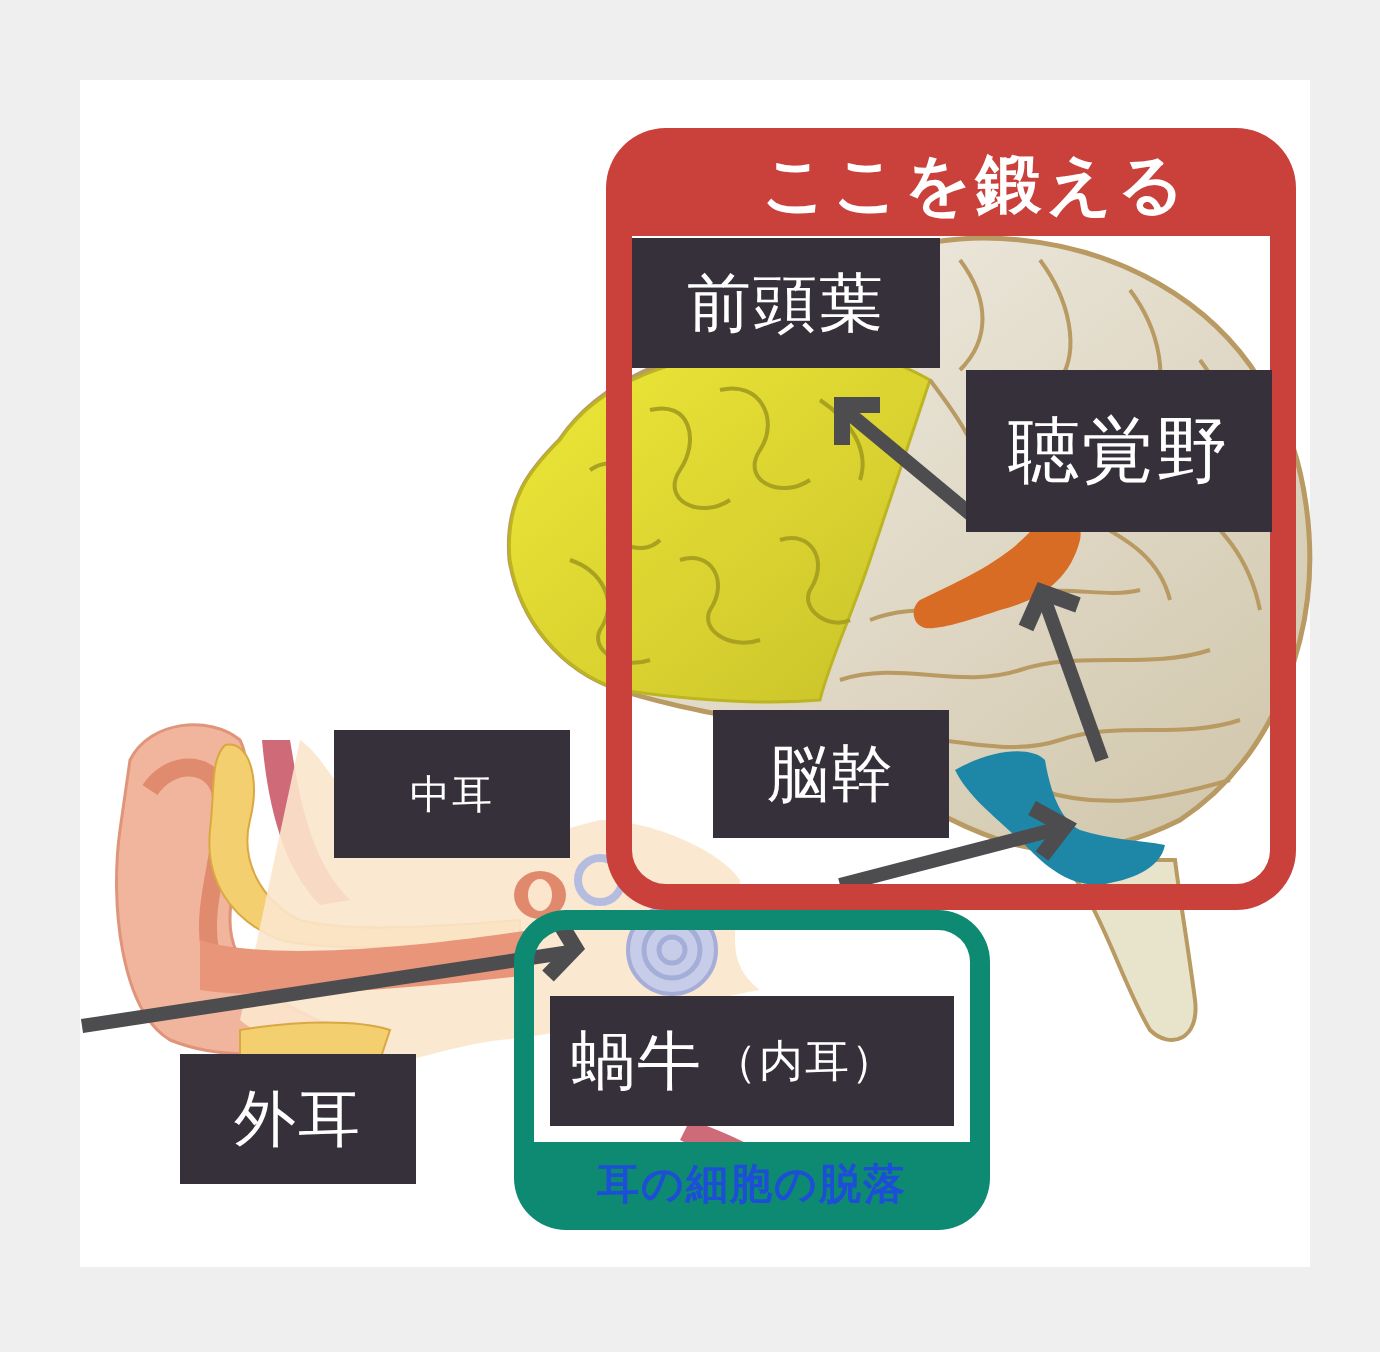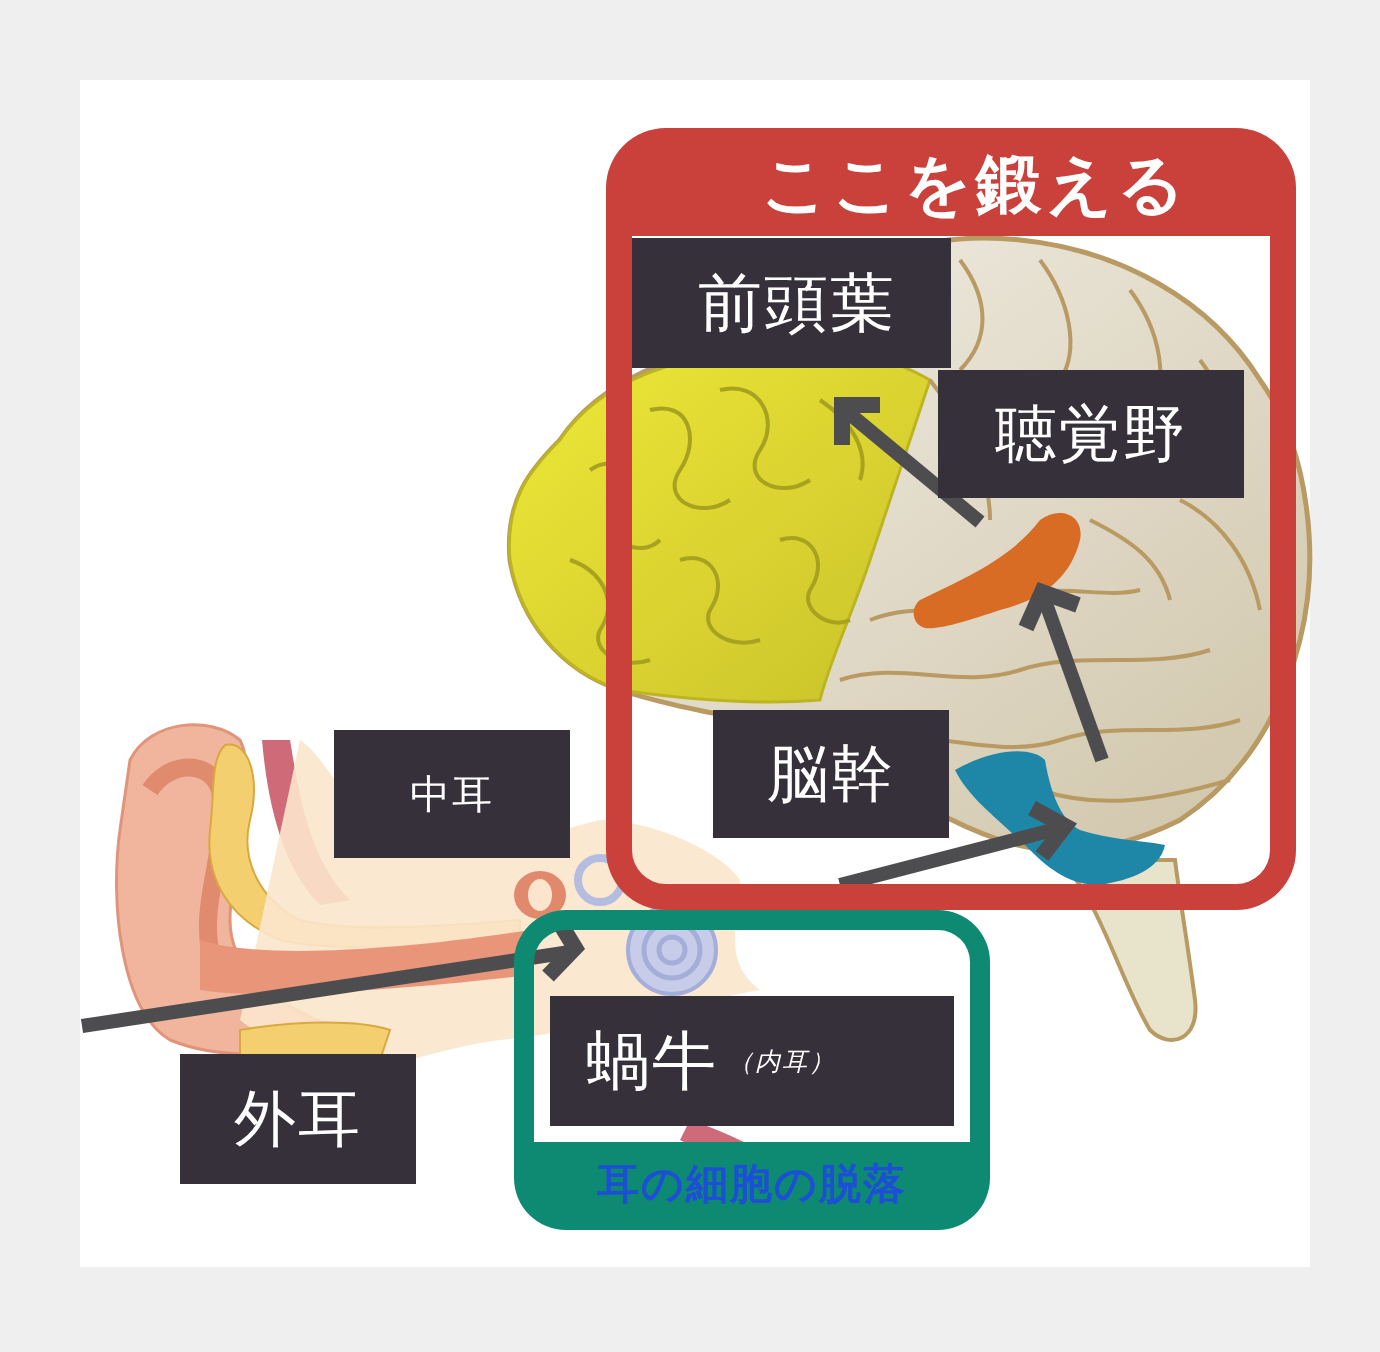--- a/index.html
+++ b/index.html
@@ -36,21 +36,21 @@
   .green-box {
     position: absolute; left: 514px; top: 910px; width: 476px; height: 320px;
     border: 20px solid #0e8a72; border-bottom-width: 88px; border-radius: 52px;
     box-sizing: border-box;
   }
   .green-title {
     position: absolute; left: 514px; top: 1148px; width: 476px; height: 72px;
     color: #1d4ed8; font-weight: bold; font-size: 42px;
     display: flex; align-items: center; justify-content: center; letter-spacing: 2px;
   }
-  .small { font-size: 25px; margin-left: 10px; font-style: italic; }
+  .small { font-size: 44px; margin-left: 10px; }
 </style>
 </head>
 <body>
 
 <div class="frame"></div>
 <div class="canvas"></div>
 
 <svg class="art" width="1380" height="1352" viewBox="0 0 1380 1352">
   <defs>
     <linearGradient id="brainGrad" x1="0" y1="0" x2="1" y2="1">
@@ -135,36 +135,36 @@
     <polyline points="842,445 842,405 880,405" stroke-width="16"></polyline>
   </g>
 </svg>
 
 <div class="red-box"></div>
 <div class="red-title">ここを鍛える</div>
 
 <div class="green-box"></div>
 <div class="green-title">耳の細胞の脱落</div>
 
-<div class="label" style="left:632px; top:238px; width:308px; height:130px; font-size:64px;padding-left:11px;">
+<div class="label" style="left:632px; top:238px; width:308px; height:130px; font-size:64px;">
   <span>前頭葉</span>
 </div>
 
-<div class="label" style="left:938px; top:370px; width:306px; height:128px; font-size:62px;">
+<div class="label" style="left:966px; top:370px; width:306px; height:162px; font-size:72px;">
   <span>聴覚野</span>
 </div>
 
 <div class="label" style="left:696px; top:710px; width:236px; height:128px; font-size:62px;margin-left:17px;">
   <span>脳幹</span>
 </div>
 
 <div class="label" style="left:334px; top:710px; width:236px; height:128px; font-size:40px;margin-top:20px;">
   <span>中耳</span>
 </div>
 
 <div class="label" style="left:132px; top:1054px; width:236px; height:130px; font-size:62px;margin-left:48px;">
   <span>外耳</span>
 </div>
 
-<div class="label" style="left:550px; top:996px; width:404px; height:130px; font-size:64px; justify-content:flex-start; padding-left:36px; box-sizing:border-box;">
+<div class="label" style="left:550px; top:996px; width:404px; height:130px; font-size:64px; justify-content:flex-start; padding-left:21px; box-sizing:border-box;">
   <span>蝸牛</span>
   <span class="small">（内耳）</span>
 </div>
 
 </body></html>

